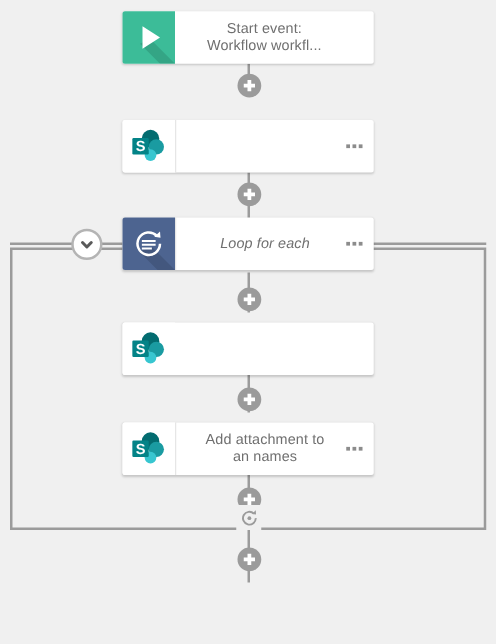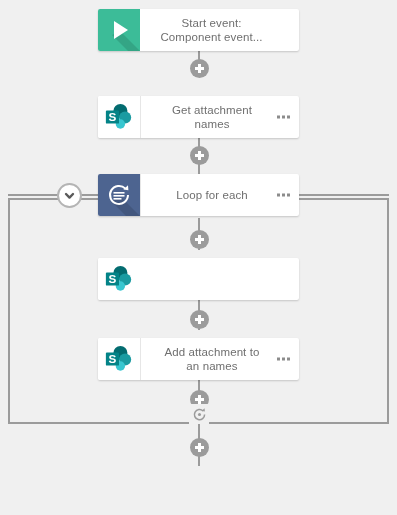--- a/index.html
+++ b/index.html
@@ -218,53 +218,49 @@
   <div class="card start" style="top:9px;">
     <div class="icon-tile tile-green">
       <svg class="shadow-diag" viewBox="0 0 42 42" preserveAspectRatio="none">
         <path d="M14 26 L42 54 L42 42 L22 22 Z" fill="rgba(0,0,0,0.12)"></path>
       </svg>
       <div class="play-tri"></div>
     </div>
     <div class="card-body">
       <div class="card-label">
         <div>Start event:</div>
-        <div>Component event...</div>
+        <div>Workflow workfl...</div>
       </div>
     </div>
   </div>
 
   <div class="plus" style="top:59px;"></div>
 
   <div class="card" style="top:96px;">
     <div class="icon-tile tile-white">
       <svg width="30" height="30" viewBox="0 0 32 32">
         <circle cx="17.5" cy="9.5" r="7.5" fill="#036c70"></circle>
         <circle cx="22.5" cy="16.5" r="6.5" fill="#1a9ba1"></circle>
         <circle cx="17.5" cy="23.5" r="5" fill="#37c6d0"></circle>
         <rect x="2" y="9" width="14" height="14" rx="1" fill="#038387"></rect>
         <text x="9" y="20.2" font-family="'Liberation Sans', sans-serif" font-size="12.5" font-weight="bold" fill="#ffffff" text-anchor="middle">S</text>
       </svg>
     </div>
     <div class="card-body">
-      <div class="card-label">
-        <div>Get attachment</div>
-        <div>names</div>
-      </div>
       <div class="ellipsis">
           <i></i>
           <i></i>
           <i></i>
         </div>
     </div>
   </div>
 
   <div class="plus" style="top:146px;"></div>
 
-  <div class="card" style="top:174px;">
+  <div class="card" style="top:174px;font-style:italic;">
     <div class="icon-tile tile-blue">
       <svg class="shadow-diag" viewBox="0 0 42 42" preserveAspectRatio="none">
         <path d="M13 27 L42 56 L42 42 L24 24 Z" fill="rgba(0,0,0,0.12)"></path>
       </svg>
       <svg class="loop-glyph" width="26" height="26" viewBox="0 0 26 26">
         <path d="M22 13 A9 9 0 1 1 19.4 6.6" fill="none" stroke="#ffffff" stroke-width="2"></path>
         <path d="M22 3.2 L22.4 8.2 L17.4 7.4 Z" fill="#ffffff"></path>
         <rect x="7.5" y="10" width="11" height="1.6" fill="#ffffff"></rect>
         <rect x="7.5" y="13" width="11" height="1.6" fill="#ffffff"></rect>
         <rect x="7.5" y="16" width="8" height="1.6" fill="#ffffff"></rect>

